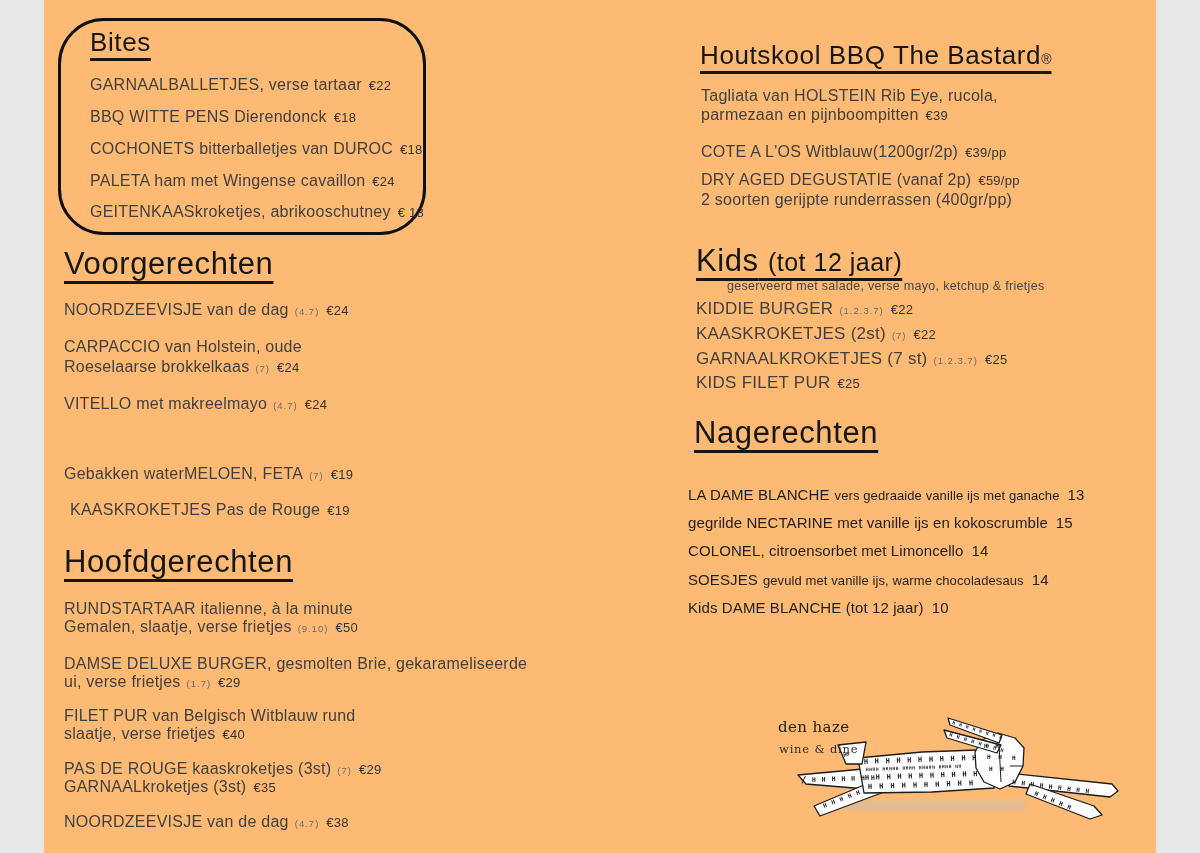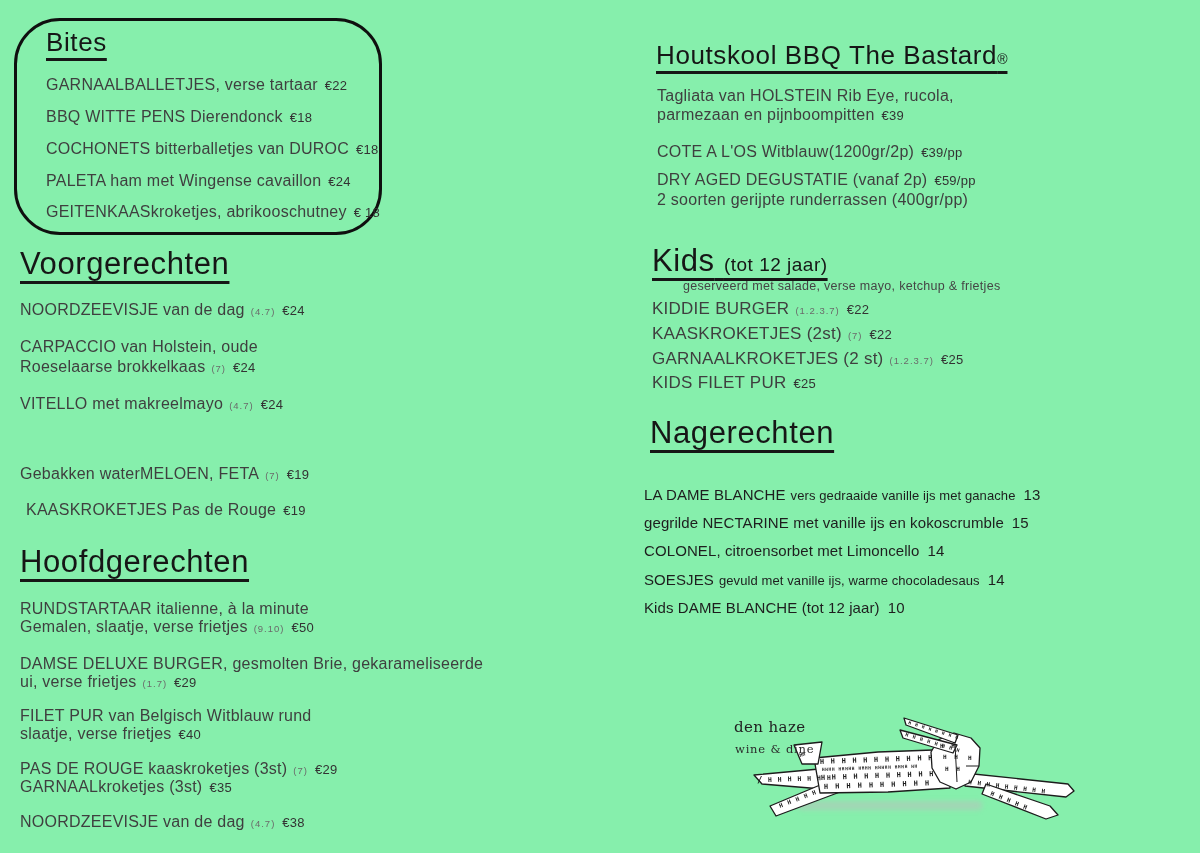--- a/index.html
+++ b/index.html
@@ -1,32 +1,32 @@
 <!DOCTYPE html>
 <html><head>
 <meta charset="utf-8">
 <style>
   html,body{margin:0;padding:0;background:#e8e8e8;}
   .page{
-    position:relative;width:1200px;height:853px;margin:0 auto;
-    background:#86efac;overflow:hidden;
+    position:relative;width:1112px;height:853px;margin:0 auto;
+    background:#fdba74;overflow:hidden;
     font-family:"Liberation Sans",sans-serif;
     color:#3f3f3f;
   }
   
   .hd{
     position:absolute;white-space:nowrap;
     color:#161616;font-weight:400;letter-spacing:.6px;
     text-decoration:underline;text-decoration-thickness:2.5px;text-underline-offset:7px;
     text-decoration-color:#161616;
   }
   .hd-lg{font-size:31px;}
   .hd-md{font-size:26px;}
   .hd .reg{font-size:14px;letter-spacing:0;}
-  .hd .age{font-size:19px;letter-spacing:.5px;}
+  .hd .age{font-size:25px;letter-spacing:.5px;}
   
   .ln{position:absolute;white-space:nowrap;line-height:20px;font-size:16px;letter-spacing:.25px;}
   .ln .t{color:#3f3f3f;}
   .ln .nt{font-size:9.5px;color:#6a6a6a;letter-spacing:1px;margin-left:6px;}
   .ln .pr{font-size:13px;color:#333333;margin-left:7px;}
   .ln .nt:empty,.ln .pr:empty{display:none;margin:0;}
   .ln-kids{font-size:17px;}
   .subtle{position:absolute;white-space:nowrap;font-size:12.5px;color:#454545;letter-spacing:.3px;}
   
   .nag{position:absolute;white-space:nowrap;font-size:15px;color:#1e1e1e;letter-spacing:.1px;}
@@ -154,21 +154,21 @@
   </div>
   <div class="subtle" style="left:683px;top:279px;">geserveerd met salade, verse mayo, ketchup &amp; frietjes</div>
 
   <div class="ln ln-kids" style="left:652px;top:299px;">
     <span class="t">KIDDIE BURGER</span><span class="nt">(1.2.3.7)</span><span class="pr">€22</span>
   </div>
   <div class="ln ln-kids" style="left:652px;top:324px;">
     <span class="t">KAASKROKETJES (2st)</span><span class="nt">(7)</span><span class="pr">€22</span>
   </div>
   <div class="ln ln-kids" style="left:652px;top:349px;">
-    <span class="t">GARNAALKROKETJES (2 st)</span><span class="nt">(1.2.3.7)</span><span class="pr">€25</span>
+    <span class="t">GARNAALKROKETJES (7 st)</span><span class="nt">(1.2.3.7)</span><span class="pr">€25</span>
   </div>
   <div class="ln ln-kids" style="left:652px;top:373px;">
     <span class="t">KIDS FILET PUR</span><span class="pr">€25</span>
   </div>
 
   <div class="hd hd-lg" style="left:650px;top:415px;">Nagerechten</div>
 
   <div class="nag" style="left:644px;top:486px;">
     <span class="t1">LA DAME BLANCHE</span><span class="t2">vers gedraaide vanille ijs met ganache</span><span class="pr">13</span>
   </div>

